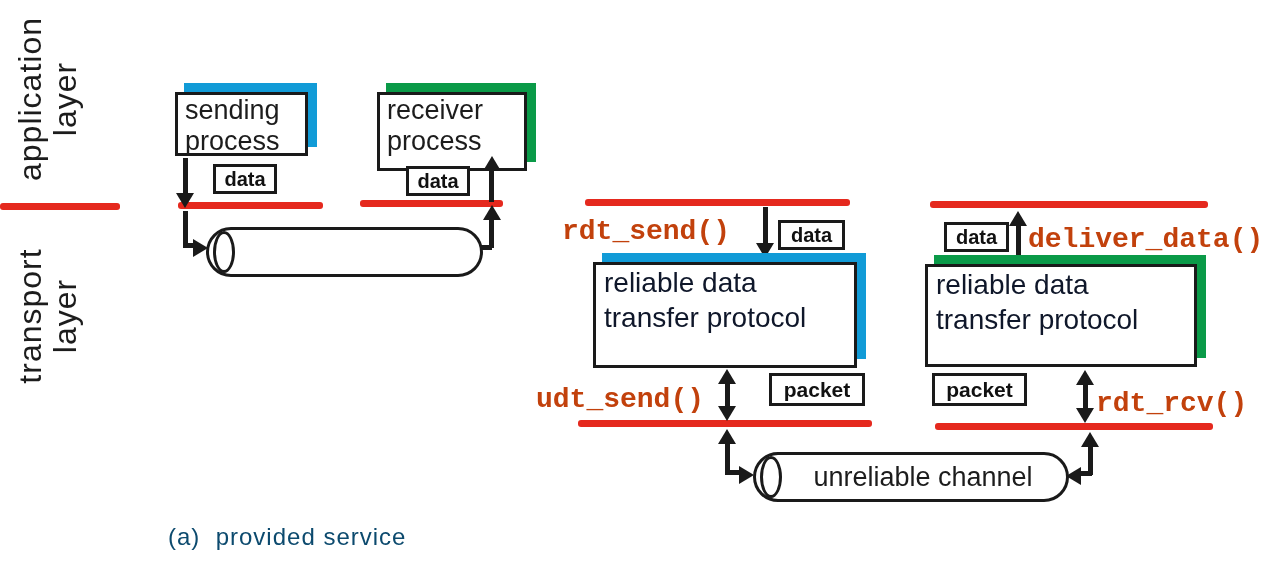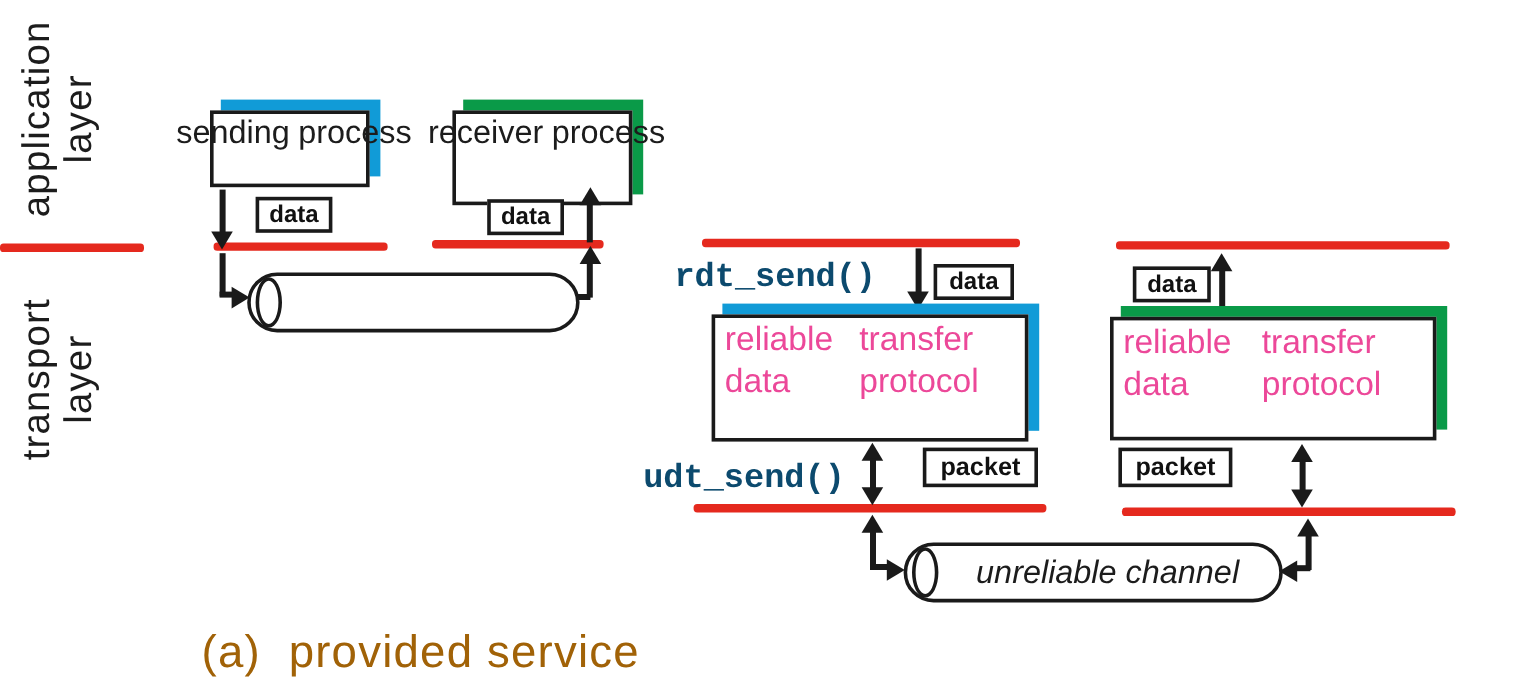--- a/index.html
+++ b/index.html
@@ -16,36 +16,36 @@
     position:absolute; transform:rotate(-90deg); text-align:center;
     font-size:32px; letter-spacing:1px; line-height:35px; color:#1c1c1c;
   }
   
   .redline{position:absolute; height:7px; background:var(--red); border-radius:3px;}
   
   .sbox{position:absolute;}
   .sbox .shadow{position:absolute; left:9px; top:-9px; width:100%; height:100%;}
   .sbox .face{
     position:absolute; inset:0; background:#fff; border:3px solid var(--ink);
-    display:flex; justify-content:center;
+    display:flex; flex-direction:column; 
   }
   .shadow.blue{background:var(--blue);}
   .shadow.green{background:var(--green);}
   .boxtext{font-size:27px; line-height:31px; padding-left:7px; color:#1c1c1c;}
-  .boxtext3{font-size:28px; line-height:35px; padding-left:8px; color:#ec4899;}
+  .boxtext3{font-size:28px; line-height:35px; padding-left:8px; color:#0f172a;}
   
   .tag{
     position:absolute; background:#fff; border:3px solid var(--ink);
     font-weight:bold; font-size:20px; display:flex; align-items:center;
     justify-content:center; color:#111;
   }
   
   .code{
     position:absolute; font-family:"Liberation Mono", monospace; font-weight:bold;
-    font-size:28px; letter-spacing:0px; color:#0c4a6e; white-space:pre;
+    font-size:28px; letter-spacing:0px; color:#c2410c; white-space:pre;
   }
   
   .cyl{
     position:absolute; height:50px; background:#fff; border:3px solid var(--ink);
     border-radius:25px; display:flex; align-items:center;
   }
   .cyl .cap{
     position:absolute; left:4px; top:1px; width:22px; height:42px;
     border:3px solid var(--ink); border-radius:50%; background:#fff;
   }
@@ -54,21 +54,21 @@
   }
   
   .vline{position:absolute; width:5px; background:var(--ink);}
   .hline{position:absolute; height:5px; background:var(--ink);}
   .ah{position:absolute; width:0; height:0;}
   .ah.down{border-left:9px solid transparent; border-right:9px solid transparent; border-top:15px solid var(--ink);}
   .ah.up{border-left:9px solid transparent; border-right:9px solid transparent; border-bottom:15px solid var(--ink);}
   .ah.right{border-top:9px solid transparent; border-bottom:9px solid transparent; border-left:15px solid var(--ink);}
   .ah.left{border-top:9px solid transparent; border-bottom:9px solid transparent; border-right:15px solid var(--ink);}
   
-  .caption{position:absolute; font-size:38px; letter-spacing:1px; color:#a16207; white-space:pre;}
+  .caption{position:absolute; font-size:24px; letter-spacing:1px; color:#0c4a6e; white-space:pre;}
 </style>
 </head>
 <body>
 
 <div id="stage">
 
   <div class="rotlabel" style="left:-57px; top:64px; width:210px; height:70px;">
     <div>application</div>
     <div>layer</div>
   </div>
@@ -164,45 +164,47 @@
     <div class="ah right" style="left:739px; top:466px;"></div>
   </div>
 
   <div class="tag" style="left:944px; top:222px; width:65px; height:30px;">data</div>
 
   <div>
     <div class="ah up" style="left:1009px; top:211px;"></div>
     <div class="vline" style="left:1016px; top:224px; height:38px;"></div>
   </div>
 
+  <div class="code" style="left:1028px; top:224px;">deliver_data()</div>
 
   <div class="sbox" style="left:925px; top:264px; width:272px; height:103px;">
     <div class="shadow green"></div>
     <div class="face">
       <div class="boxtext3">reliable data</div>
       <div class="boxtext3">transfer protocol</div>
     </div>
   </div>
 
   <div class="tag" style="left:932px; top:373px; width:95px; height:33px; font-size:21px;">packet</div>
 
   <div>
     <div class="ah up" style="left:1076px; top:370px;"></div>
     <div class="vline" style="left:1083px; top:383px; height:28px;"></div>
     <div class="ah down" style="left:1076px; top:408px;"></div>
   </div>
 
+  <div class="code" style="left:1096px; top:388px;">rdt_rcv()</div>
 
   <div>
     <div class="ah up" style="left:1081px; top:432px;"></div>
     <div class="vline" style="left:1088px; top:445px; height:30px;"></div>
     <div class="hline" style="left:1078px; top:471px; width:14px;"></div>
     <div class="ah left" style="left:1066px; top:467px;"></div>
   </div>
 
-  <div class="cyl" style="left:753px; top:452px; width:316px;font-style:italic;">
+  <div class="cyl" style="left:753px; top:452px; width:316px;">
     <div class="cap"></div>
     <div class="cyltext">unreliable channel</div>
   </div>
 
   <div class="caption" style="left:168px; top:523px;">(a)  provided service</div>
 
 </div>
 
 </body></html>

